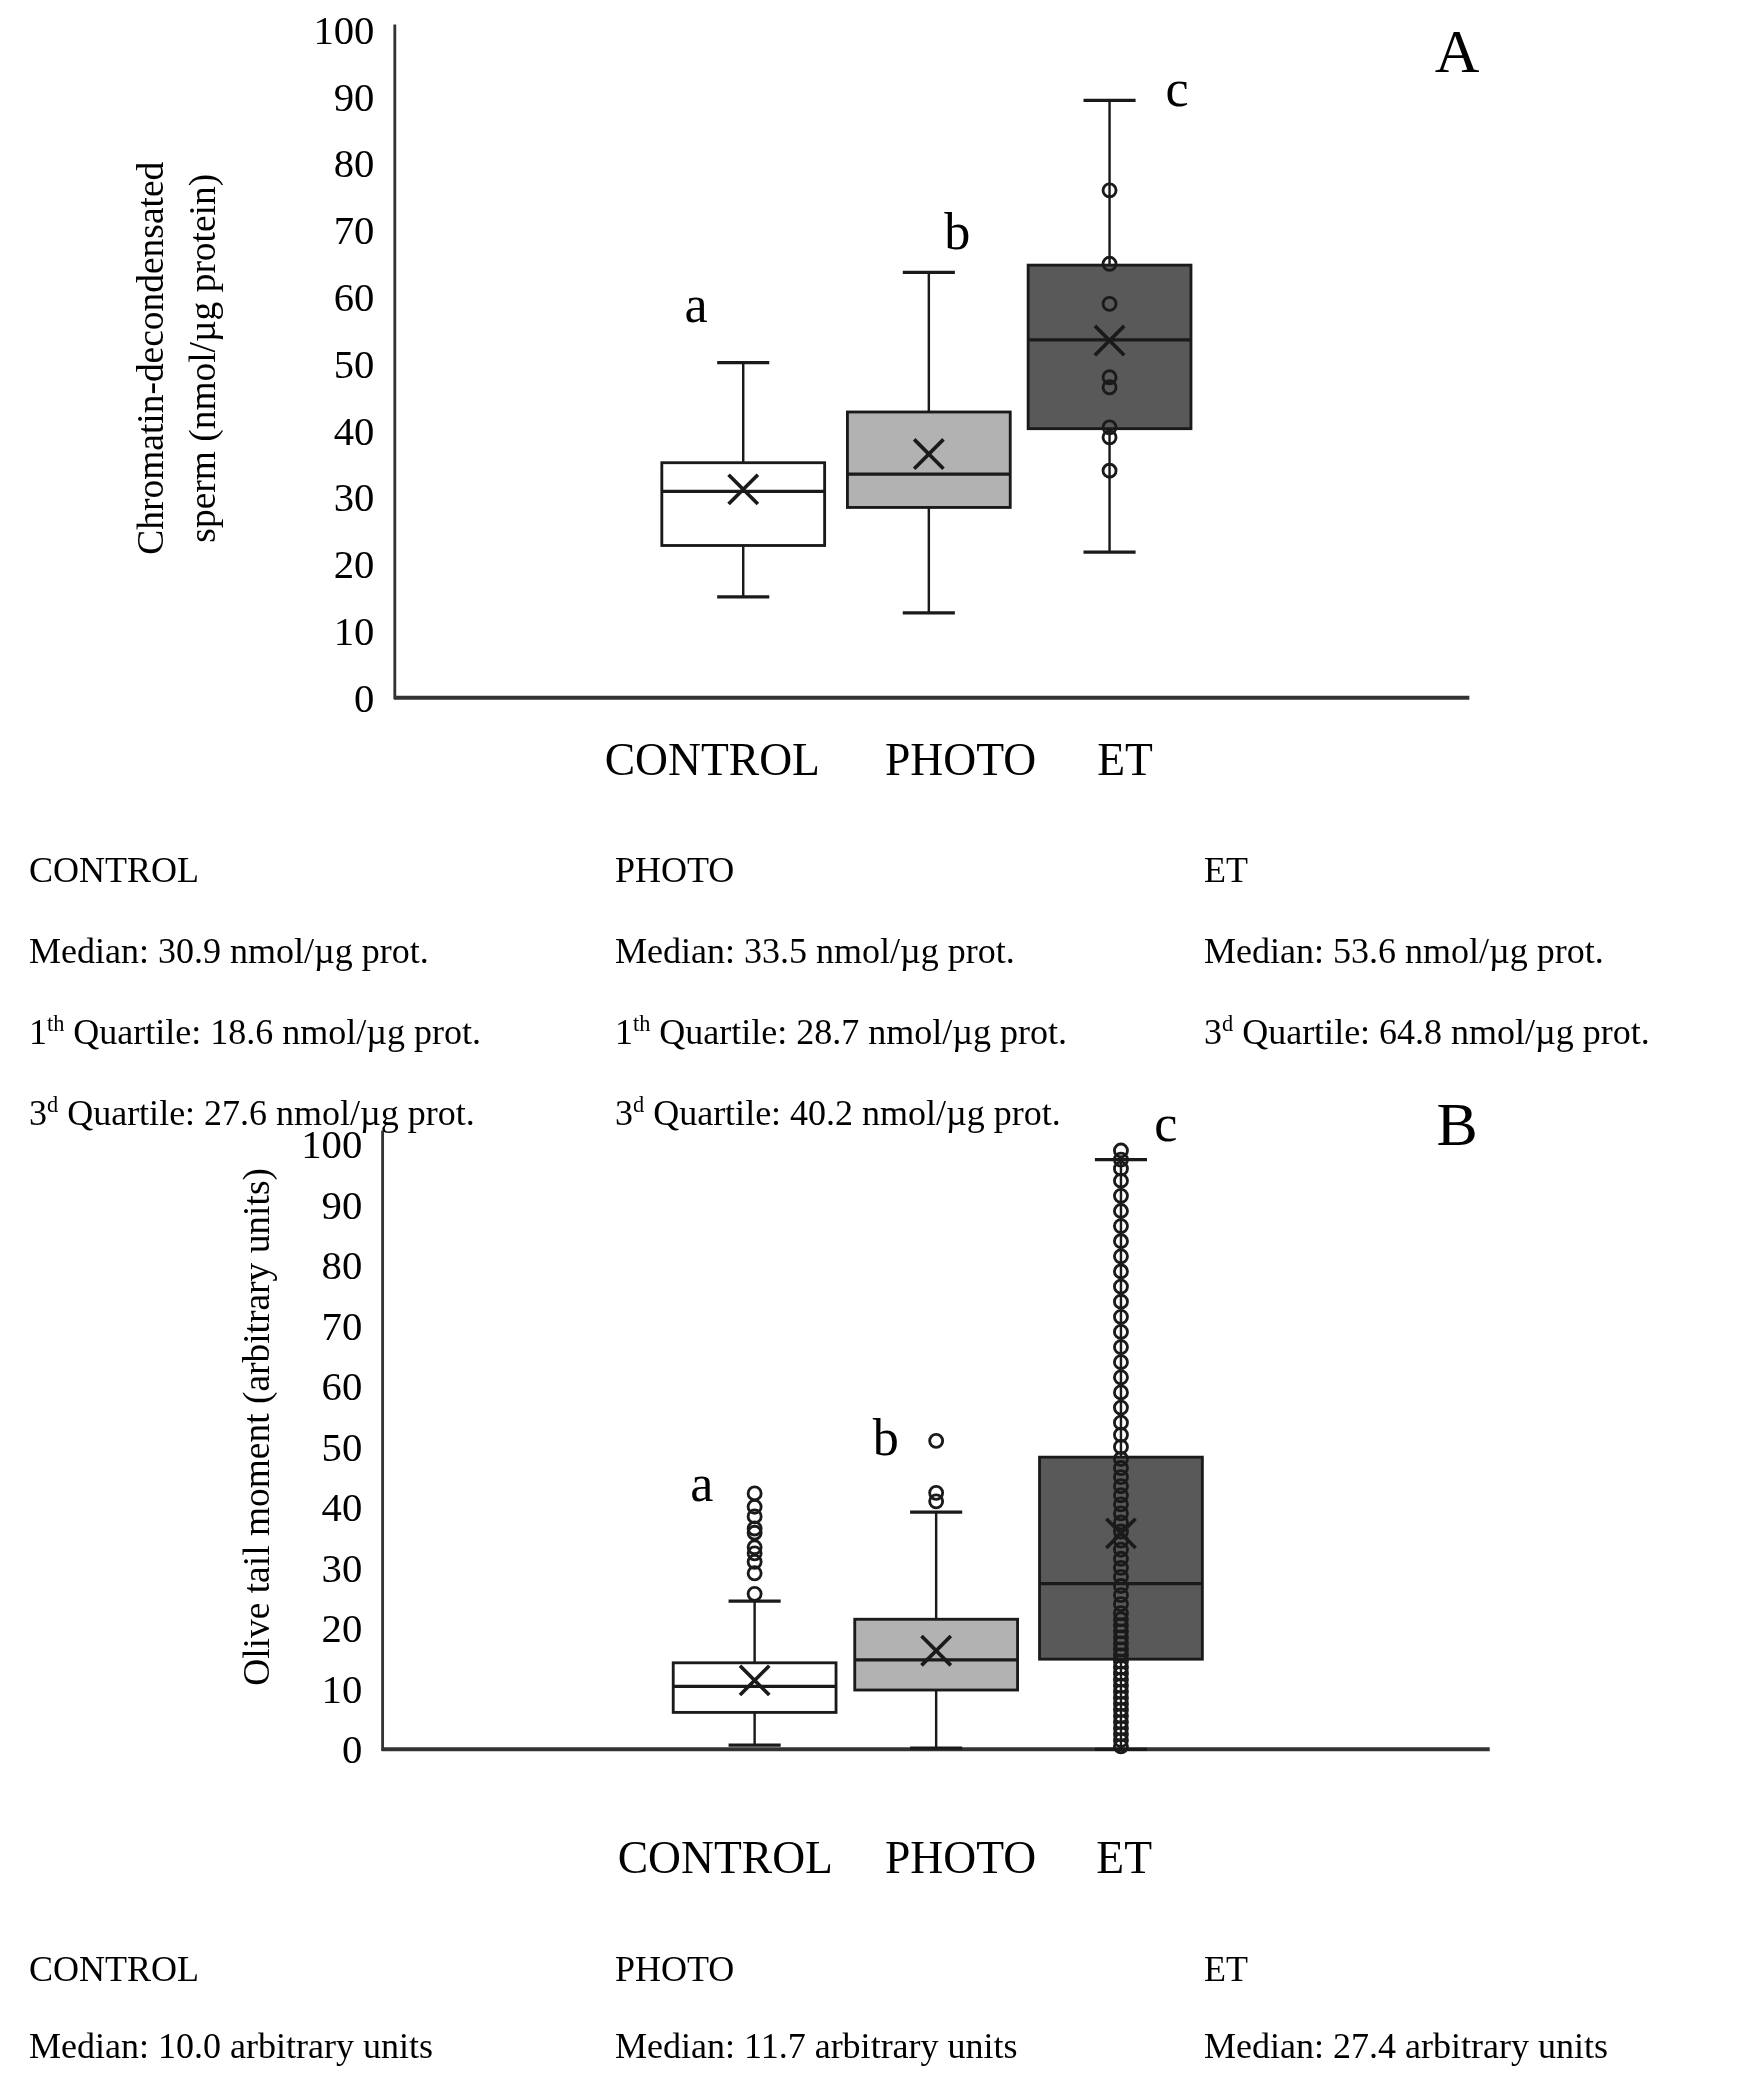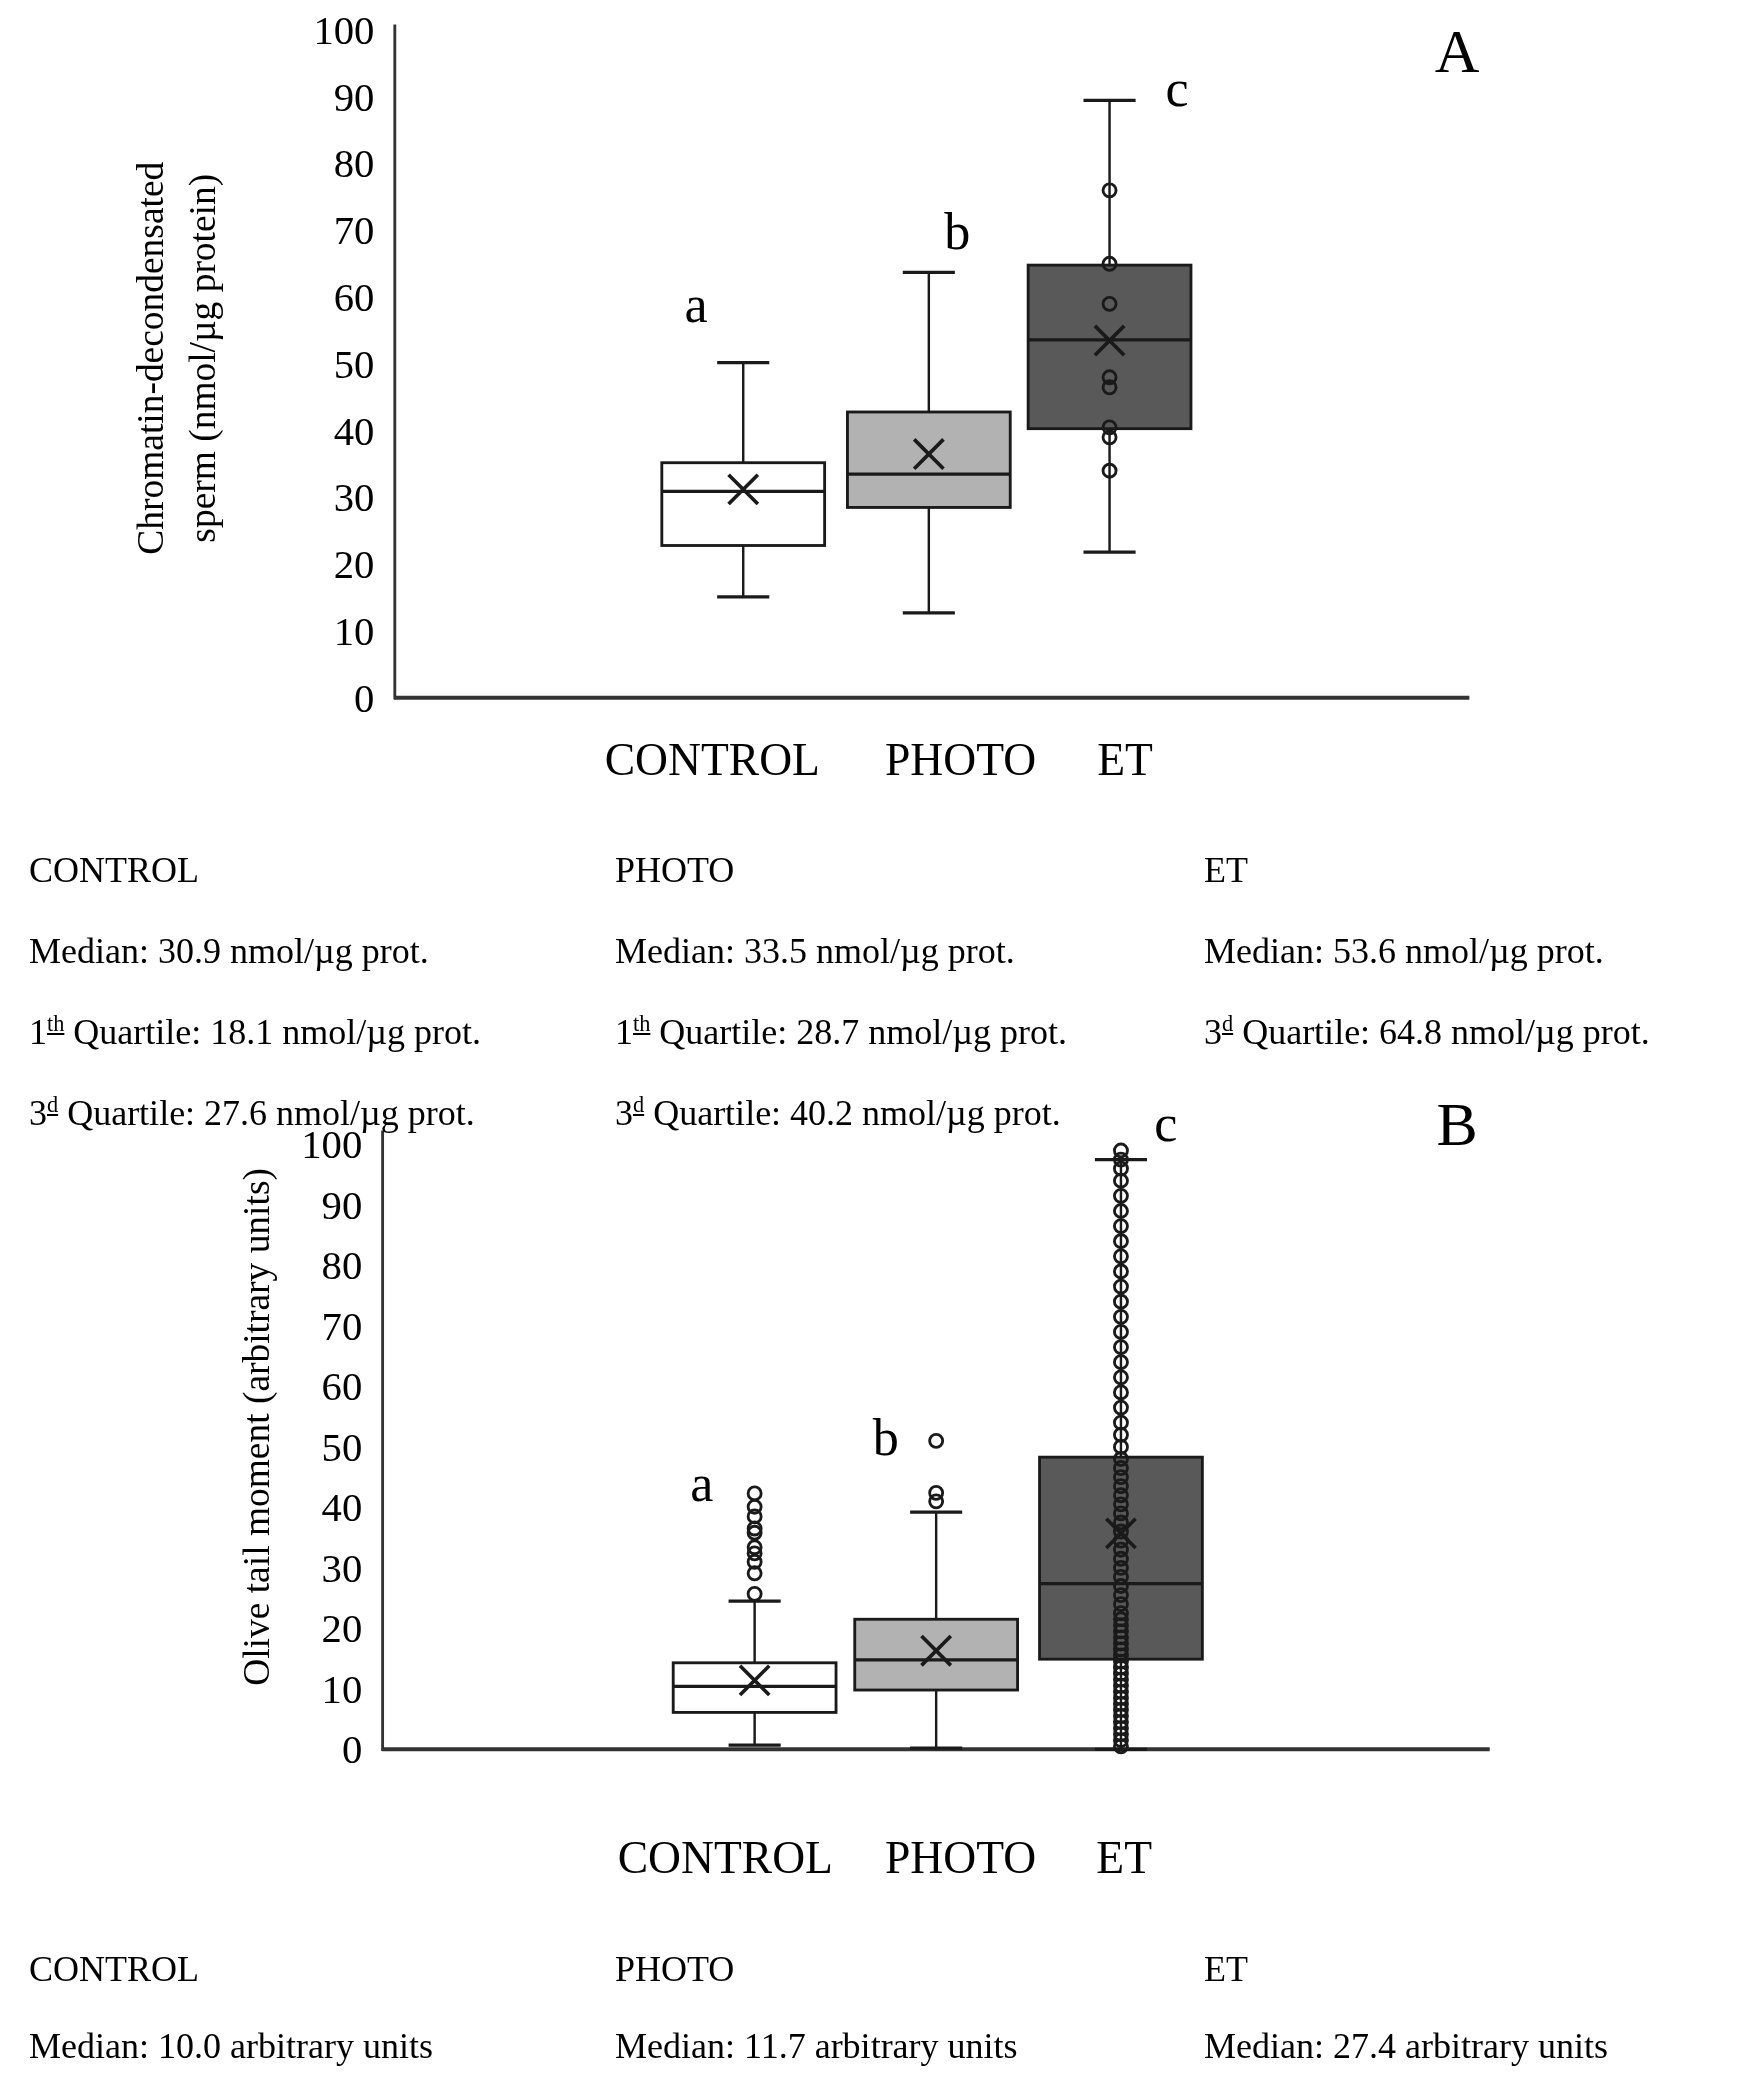--- a/index.html
+++ b/index.html
@@ -15,21 +15,21 @@
   #chartA{top:0;}
   #chartB{top:1075px;}
   .stats-block{position:absolute;left:0;width:1738px;}
   .stat-col{position:absolute;top:0;white-space:pre-wrap;}
   .stat-title,.stat-line{
     font-size:36px;
     white-space:pre-wrap;
   }
   #statsA .stat-title,#statsA .stat-line{line-height:49px;}
   #statsB .stat-title,#statsB .stat-line{line-height:45px;}
-  .stat-line sup{font-size:62%;line-height:0;vertical-align:super;text-decoration:underline;}
+  .stat-line sup{font-size:62%;line-height:0;vertical-align:super;}
 </style>
 </head>
 <body>
 
 <div class="page">
 
   <svg id="chartA" class="chart" width="1738" height="806" viewBox="0 0 2135 990">
       <line x1="485" y1="30" x2="485" y2="859" stroke="#333333" stroke-width="3.5"></line>
       <line x1="484" y1="857" x2="1805" y2="857" stroke="#333333" stroke-width="5"></line>
       <text x="460" y="874" text-anchor="end" font-size="50" font-family="&quot;Liberation Serif&quot;,&quot;DejaVu Serif&quot;,serif" fill="#000000">0</text>
@@ -206,21 +206,21 @@
       <line x1="1359" y1="1900.749" x2="1395" y2="1864.749" stroke="#1a1a1a" stroke-width="4.5"></line>
       <text x="1432" y="1401" text-anchor="middle" font-size="64" font-family="&quot;Liberation Serif&quot;,&quot;DejaVu Serif&quot;,serif" fill="#000000">c</text>
       <text x="1381" y="2300" text-anchor="middle" font-size="56" font-family="&quot;Liberation Serif&quot;,&quot;DejaVu Serif&quot;,serif" fill="#000000">ET</text>
       <text x="1790" y="1406" text-anchor="middle" font-size="76" font-family="&quot;Liberation Serif&quot;,&quot;DejaVu Serif&quot;,serif" fill="#000000">B</text>
     </svg>
 
   <div id="statsA" class="stats-block" style="top:814px;">
     <div class="stat-col" style="left:29px;">
       <div class="stat-title">CONTROL</div>
       <div class="stat-line"><span>Median: </span><span>30.9</span><span> nmol/µg prot.</span></div>
-      <div class="stat-line"><span>1</span><sup>th</sup><span> Quartile: </span><span>18.1</span><span> nmol/µg prot.</span></div>
+      <div class="stat-line"><span>1</span><sup>th</sup><span> Quartile: </span><span>18.6</span><span> nmol/µg prot.</span></div>
       <div class="stat-line"><span>3</span><sup>d</sup><span> Quartile: </span><span>27.6</span><span> nmol/µg prot.</span></div>
     </div>
     <div class="stat-col" style="left:615px;">
       <div class="stat-title">PHOTO</div>
       <div class="stat-line"><span>Median: </span><span>33.5</span><span> nmol/µg prot.</span></div>
       <div class="stat-line"><span>1</span><sup>th</sup><span> Quartile: </span><span>28.7</span><span> nmol/µg prot.</span></div>
       <div class="stat-line"><span>3</span><sup>d</sup><span> Quartile: </span><span>40.2</span><span> nmol/µg prot.</span></div>
     </div>
     <div class="stat-col" style="left:1204px;">
       <div class="stat-title">ET</div>

